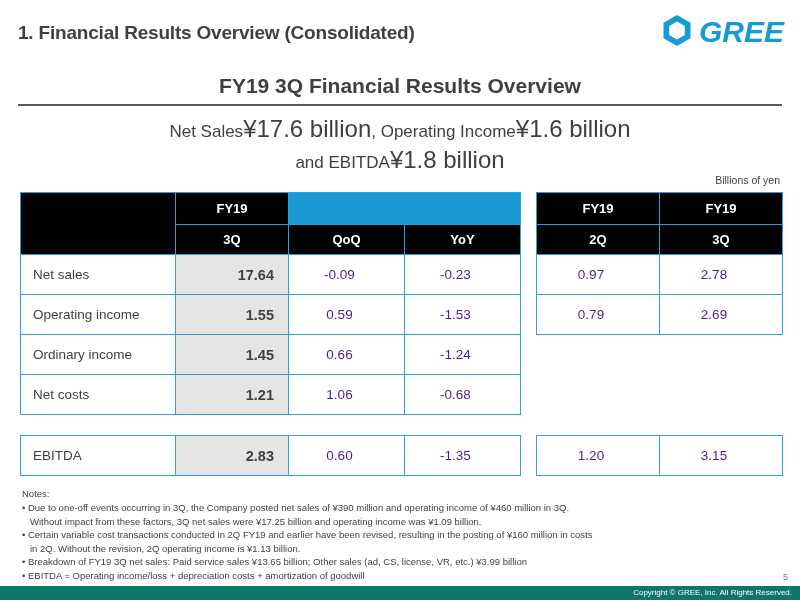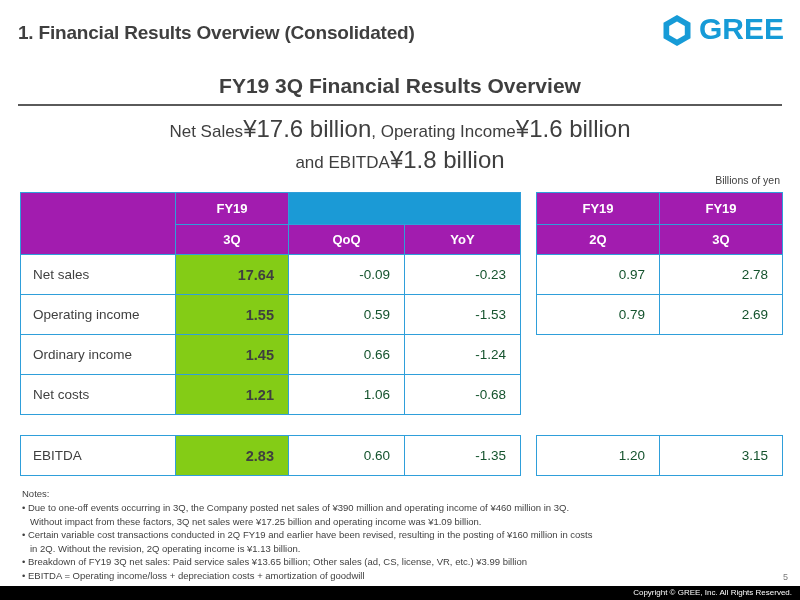--- a/index.html
+++ b/index.html
@@ -34,22 +34,23 @@
     font-size: 19px;
     font-weight: bold;
     color: #3f3f3f;
     letter-spacing: -0.2px;
   }
   .logo {
     position: absolute;
     top: 14px;
     right: 16px;
     display: flex;
-    align-items: flex-start;
+    align-items: flex-end;
     gap: 7px;
+    font-style: italic;
   }
   .logo-mark {
     width: 30px;
     height: 33px;
     display: block;
   }
   .logo-text {
     font-size: 30px;
     font-weight: bold;
     color: #169bd7;
@@ -139,21 +140,21 @@
   }
 
   table td, table th {
     border: 1px solid #2f9fda;
     padding: 0;
     font-size: 13px;
     height: 40px;
     box-sizing: border-box;
   }
   .hdr {
-    background: #a21caf;
+    background: #000000;
     color: #ffffff;
     font-weight: bold;
     text-align: center;
     font-size: 13px;
     vertical-align: middle;
   }
   .hdr-blank {
     background: #1b9ad6;
     border-bottom: none;
   }
@@ -164,33 +165,33 @@
     height: 30px;
   }
   .rowlabel {
     text-align: left;
     padding-left: 12px;
     color: #3f3f3f;
     font-size: 13.5px;
     background: #ffffff;
   }
   .cell-num {
-    text-align: right;
+    text-align: center;
     padding-right: 14px;
-    color: #14532d;
+    color: #4c1d95;
     font-size: 13.5px;
     background: #ffffff;
   }
   .cell-main {
     text-align: right;
     padding-right: 14px;
     font-weight: bold;
     font-size: 14.5px;
     color: #3f3f3f;
-    background: #84cc16;
+    background: #e5e5e5;
   }
 
   
   .notes {
     position: absolute;
     top: 487px;
     left: 22px;
     width: 756px;
     font-size: 9.5px;
     line-height: 1.42;
@@ -216,21 +217,21 @@
     bottom: 18px;
     font-size: 9px;
     color: #7a7a7a;
   }
   .footer-bar {
     position: absolute;
     left: 0;
     bottom: 0;
     width: 800px;
     height: 14px;
-    background: #000000;
+    background: #0f766e;
     color: #ffffff;
     font-size: 8px;
     text-align: right;
     line-height: 14px;
     padding-right: 8px;
     box-sizing: border-box;
   }
 </style>
 </head>
 <body>

